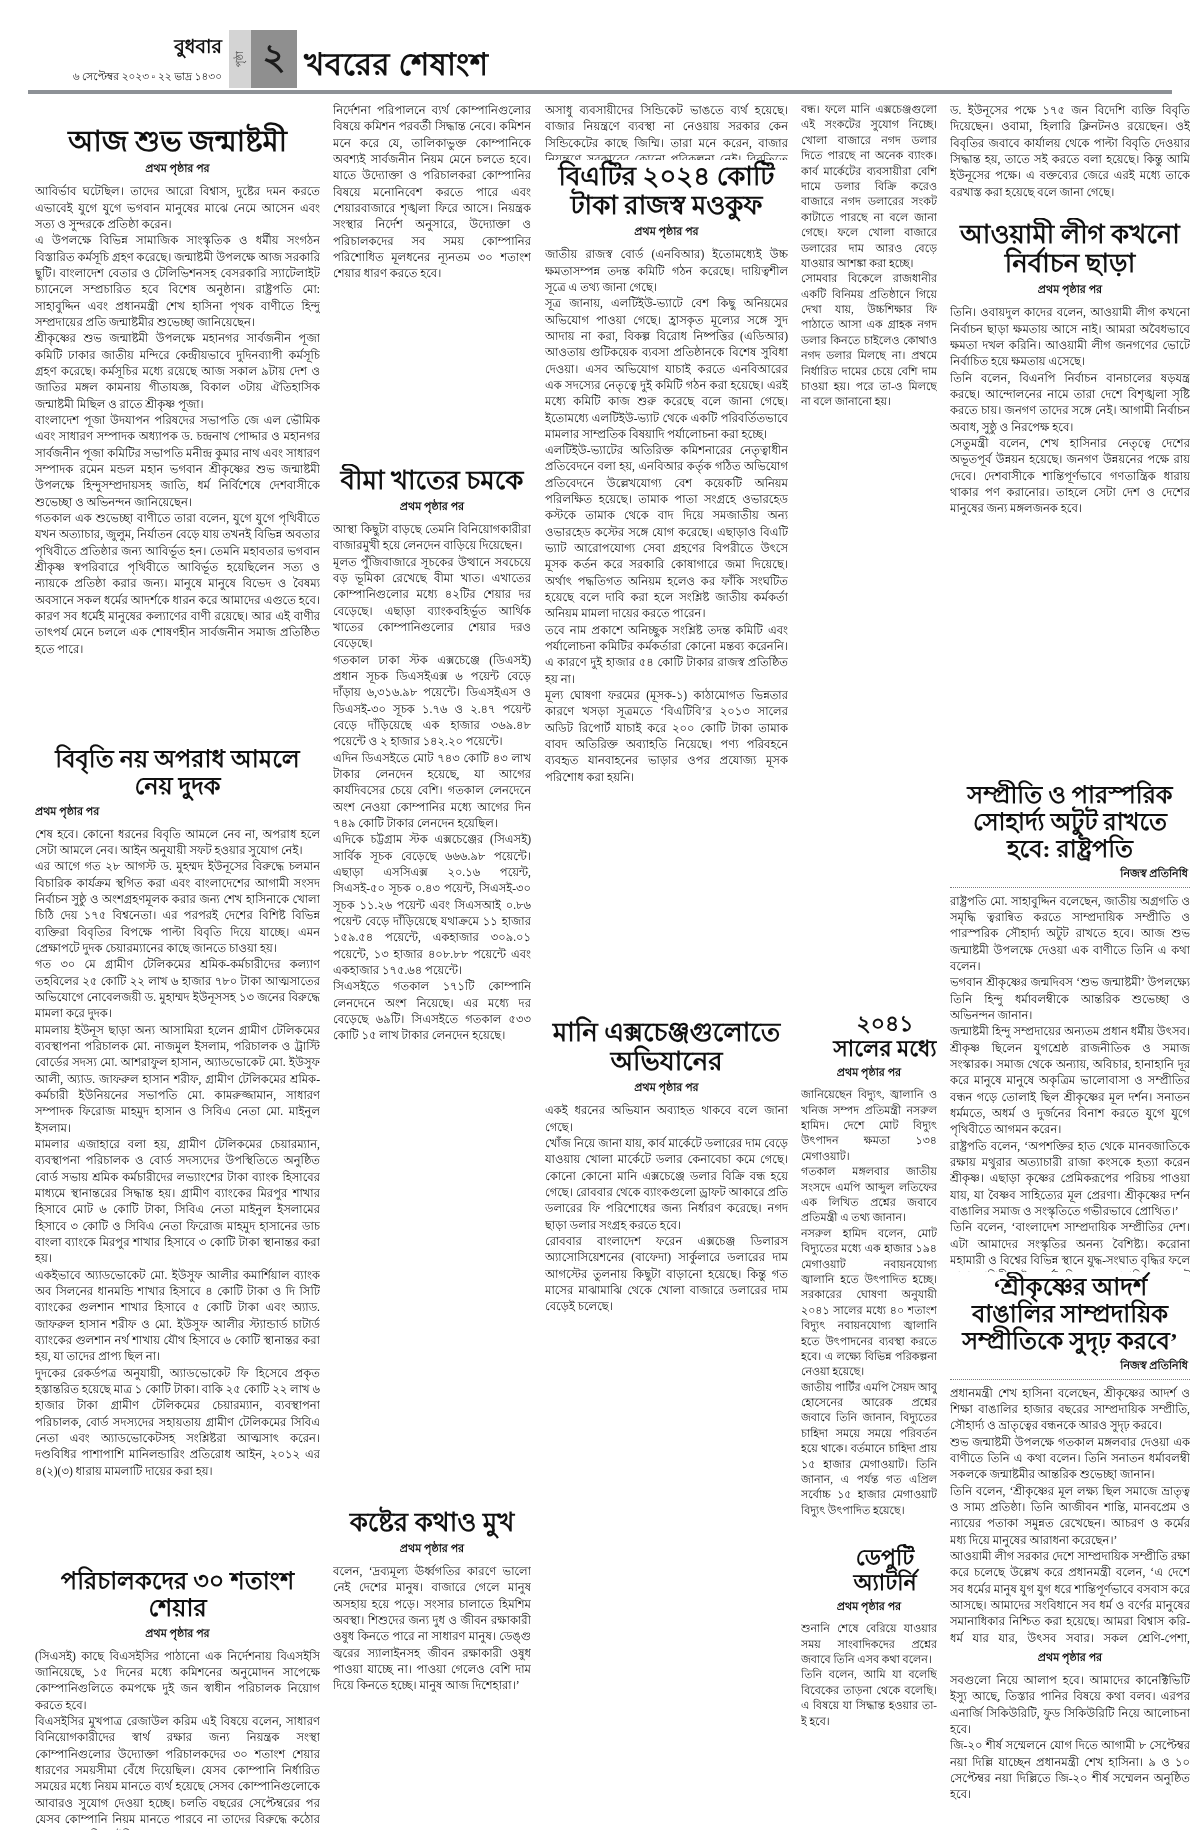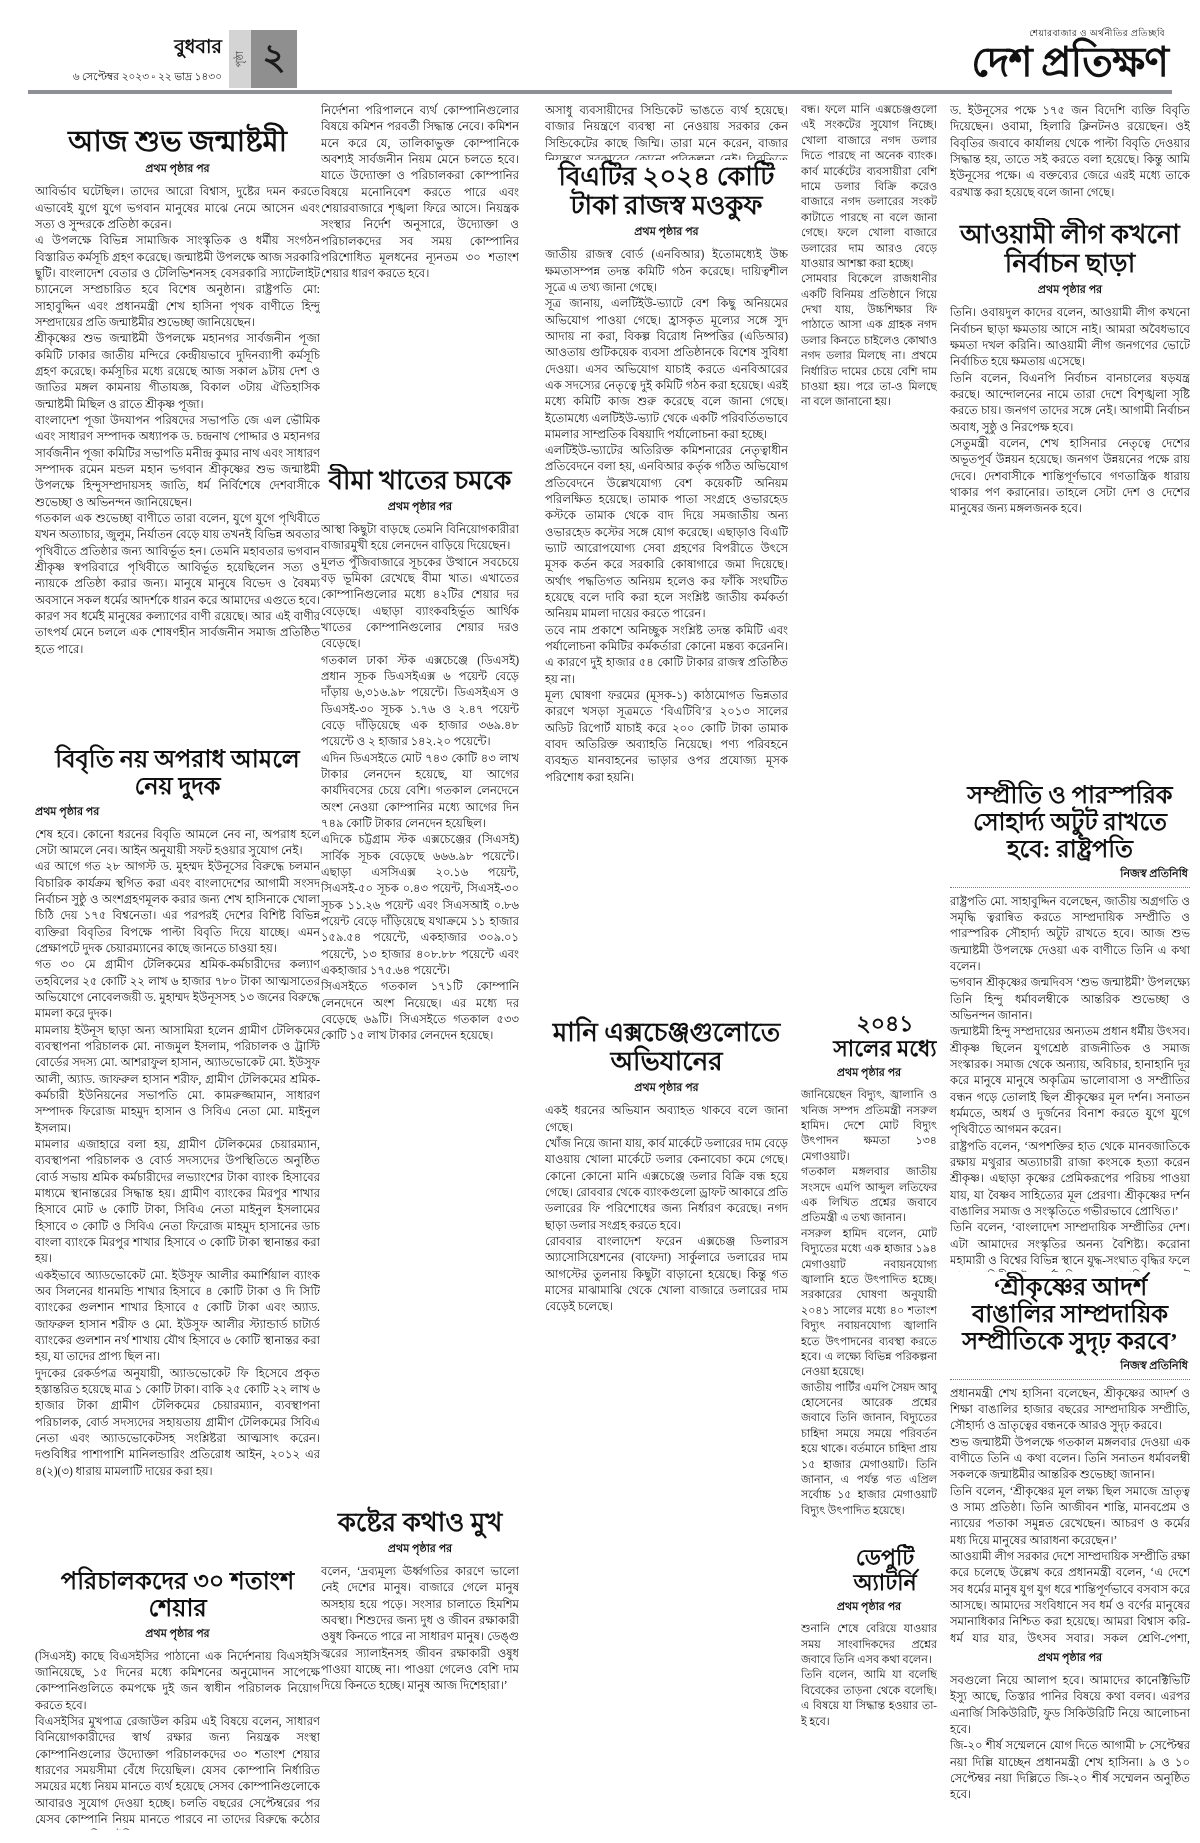--- a/index.html
+++ b/index.html
@@ -15,21 +15,21 @@
   .badge-num{width:46px;background:#8f8f8f;display:flex;align-items:center;justify-content:center;
              font-size:36px;font-weight:700;color:#1c1c1c;}
   .section-title{position:absolute;left:304px;top:40px;font-size:31px;font-weight:700;letter-spacing:.5px;}
   .logo{position:absolute;right:32px;top:26px;text-align:center;}
   .logo .tagline{font-size:9px;letter-spacing:.5px;margin-bottom:1px;margin-left:55px;}
   .logo .title{font-size:41px;font-weight:700;line-height:1.0;letter-spacing:-1px;}
   .header-rule{position:absolute;left:28px;width:1144px;top:90px;height:4px;background:#8d9196;}
   
   .band{position:absolute;top:102px;height:1728px;overflow:hidden;}
   #band1{left:35px;width:285px;}
-  #band2{left:321px;width:198px;}
+  #band2{left:333px;width:198px;}
   #band3{left:545px;width:243px;}
   #band4{left:801px;width:136px;}
   #band5{left:950px;width:240px;}
   .art{overflow:hidden;}
   .headline{font-weight:700;text-align:center;line-height:1.12;margin:2px 0 0;}
   .hl-xl{font-size:29px;margin-top:23px;}  .hl-lg{font-size:26px;}  .hl-md{font-size:24px;}  .hl-sm{font-size:22px;margin-left:32px;}
   .kicker{font-size:11px;font-weight:700;text-align:center;margin:3px 0 4px;}
   .kicker.left{text-align:left;}
   .byline{font-size:11px;font-weight:700;text-align:right;margin:2px 2px 1px;}
   .dotted{border-top:1px dotted #7a7a7a;margin:3px 0 5px;}
@@ -52,25 +52,22 @@
     <div class="dateline">৬ সেপ্টেম্বর ২০২৩ ▫ ২২ ভাদ্র ১৪৩০</div>
   </div>
 
   <div class="page-badge">
     <div class="badge-strip">
       <span>পৃষ্ঠা</span>
     </div>
     <div class="badge-num">২</div>
   </div>
 
-
-  <div class="logo">
-    <div class="tagline">শেয়ারবাজার ও অর্থনীতির প্রতিচ্ছবি</div>
-    <div class="title">দেশ প্রতিক্ষণ</div>
-  </div>
+  <div class="section-title">খবরের শেষাংশ</div>
+
 
   <div class="header-rule"></div>
 
   <div class="band" id="band1">
     <div class="art" id="a-janmashtami">
       <div class="headline hl-xl">আজ শুভ জন্মাষ্টমী</div>
       <div class="kicker">প্রথম পৃষ্ঠার পর</div>
       <div class="body">আবির্ভাব ঘটেছিল। তাদের আরো বিশ্বাস, দুষ্টের দমন করতে এভাবেই যুগে যুগে ভগবান মানুষের মাঝে নেমে আসেন এবং সত্য ও সুন্দরকে প্রতিষ্ঠা করেন।
 এ উপলক্ষে বিভিন্ন সামাজিক সাংস্কৃতিক ও ধর্মীয় সংগঠন বিস্তারিত কর্মসূচি গ্রহণ করেছে। জন্মাষ্টমী উপলক্ষে আজ সরকারি ছুটি। বাংলাদেশ বেতার ও টেলিভিশনসহ বেসরকারি স্যাটেলাইট চ্যানেলে সম্প্রচারিত হবে বিশেষ অনুষ্ঠান। রাষ্ট্রপতি মো: সাহাবুদ্দিন এবং প্রধানমন্ত্রী শেখ হাসিনা পৃথক বাণীতে হিন্দু সম্প্রদায়ের প্রতি জন্মাষ্টমীর শুভেচ্ছা জানিয়েছেন।
 শ্রীকৃষ্ণের শুভ জন্মাষ্টমী উপলক্ষে মহানগর সার্বজনীন পূজা কমিটি ঢাকার জাতীয় মন্দিরে কেন্দ্রীয়ভাবে দুদিনব্যাপী কর্মসূচি গ্রহণ করেছে। কর্মসূচির মধ্যে রয়েছে আজ সকাল ৯টায় দেশ ও জাতির মঙ্গল কামনায় গীতাযজ্ঞ, বিকাল ৩টায় ঐতিহাসিক জন্মাষ্টমী মিছিল ও রাতে শ্রীকৃষ্ণ পূজা।

